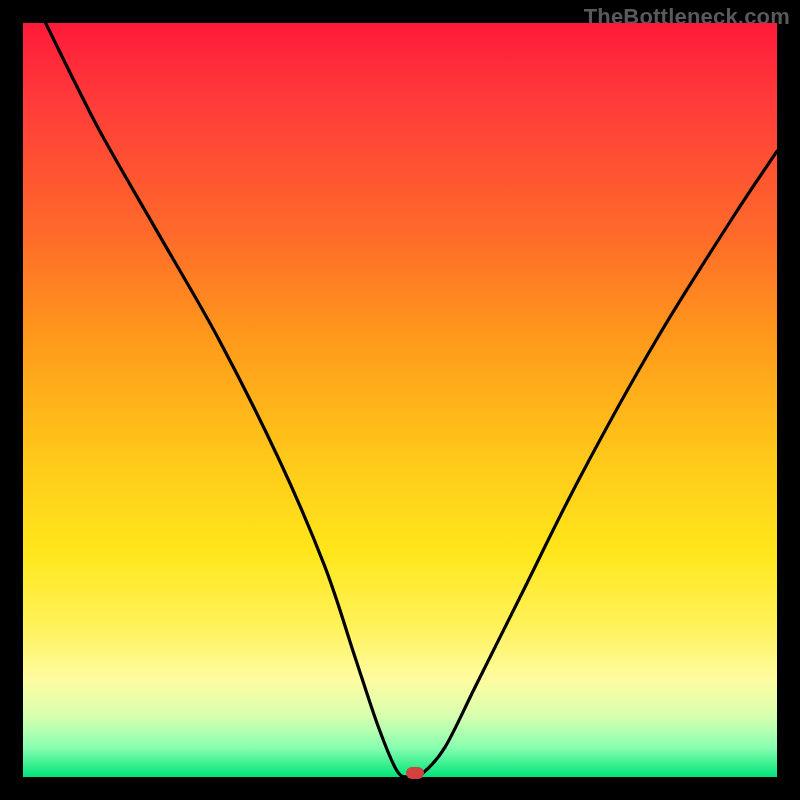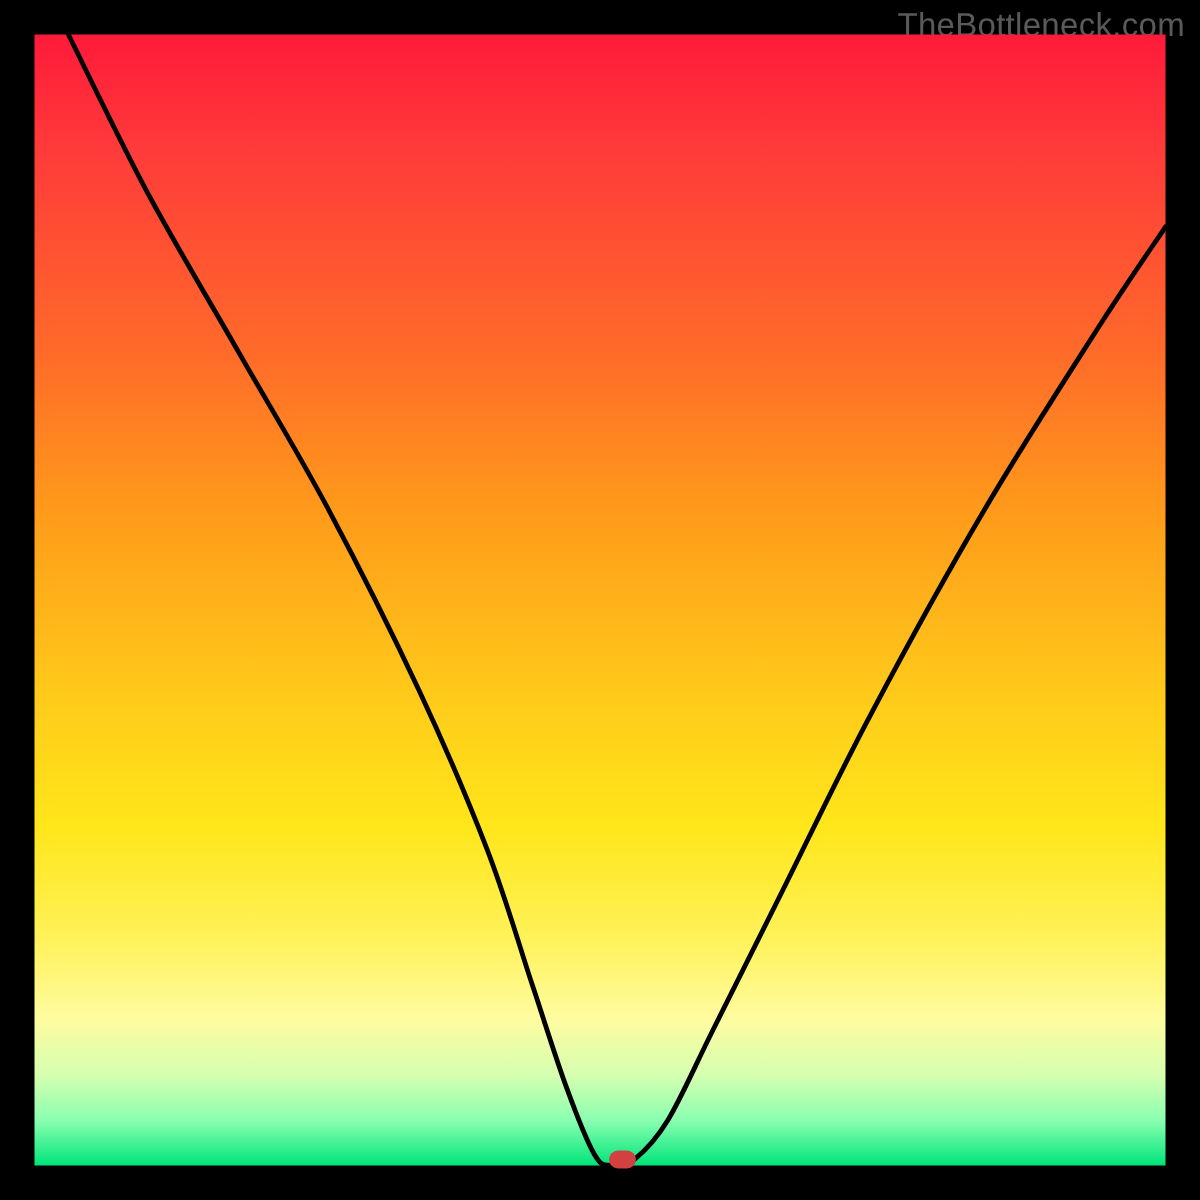--- a/index.html
+++ b/index.html
@@ -16,21 +16,21 @@
     width: 800px;
     height: 800px;
     background: #000;
   }
   .watermark {
     position: absolute;
     top: 4px;
     right: 10px;
     color: #5a5a5a;
     font-size: 22px;
-    font-weight: 400;
+    font-weight: 700;
     letter-spacing: 0.2px;
     user-select: none;
   }
   .plot {
     position: absolute;
     left: 23px;
     top: 23px;
     width: 754px;
     height: 754px;
     background: linear-gradient(

